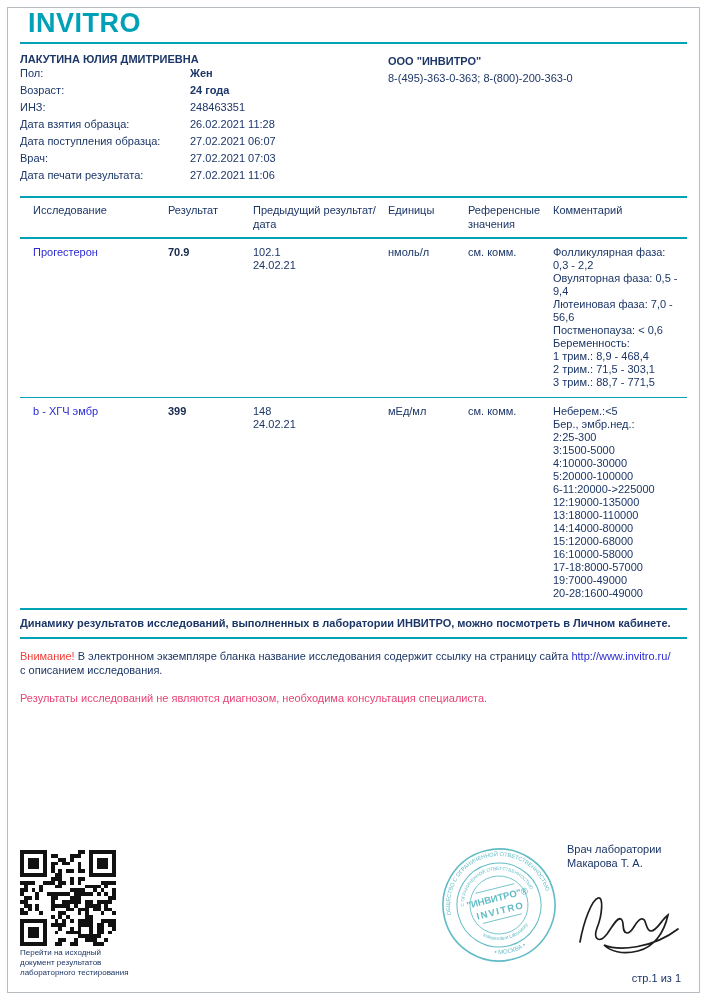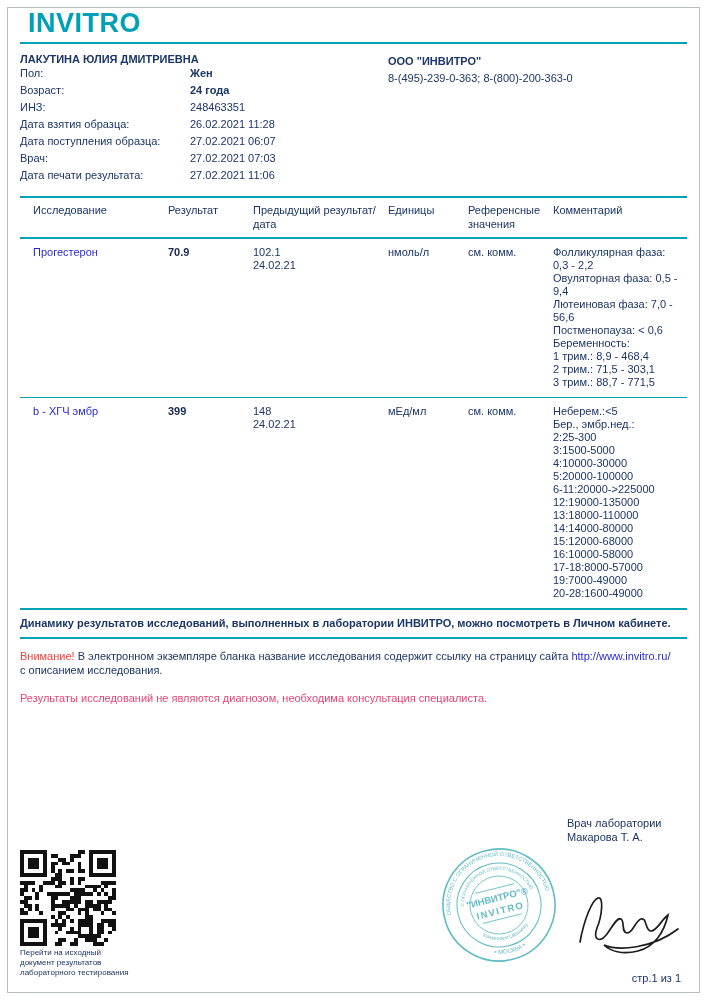--- a/index.html
+++ b/index.html
@@ -39,21 +39,21 @@
   .note2 { padding:10px 0 0 0; line-height:14px; width:655px; }
   .warn { color:#f0413c; }
   .link { color:#2a2ad2; cursor:pointer; }
   .note3 { padding:14px 0 0 0; color:#ea4375; line-height:14px; }
 
   .qr-wrap { position:absolute; left:20px; top:850px; width:140px; }
   .qr-box { width:96px; height:96px; }
   .qr-caption { font-size:8px; line-height:10px; color:#1c3667; }
 
   .stamp { position:absolute; left:437px; top:843px; width:124px; height:124px; opacity:.78; }
-  .doctor { position:absolute; left:567px; top:816px; width:120px; line-height:14px; }
+  .doctor { position:absolute; left:567px; top:842px; width:120px; line-height:14px; }
   .sig { position:absolute; left:572px; top:888px; }
   .pagenum { position:absolute; right:26px; top:972px; }
 </style>
 </head>
 <body>
 
 <div class="page">
   <div class="frame"></div>
 
   <div class="logo">INVITRO</div>
@@ -86,21 +86,21 @@
       <span>27.02.2021 07:03</span>
     </div>
     <div class="kv">
       <span>Дата печати результата:</span>
       <span>27.02.2021 11:06</span>
     </div>
   </div>
 
   <div class="clinic">
     <div class="cname">ООО "ИНВИТРО"</div>
-    <div>8-(495)-239-0-363; 8-(800)-200-363-0</div>
+    <div>8-(495)-363-0-363; 8-(800)-200-363-0</div>
   </div>
 
   <div class="results">
     <div class="tbl-rule"></div>
     <div class="trow thead">
       <div>Исследование</div>
       <div>Результат</div>
       <div>Предыдущий результат/дата</div>
       <div>Единицы</div>
       <div>Референсные значения</div>

